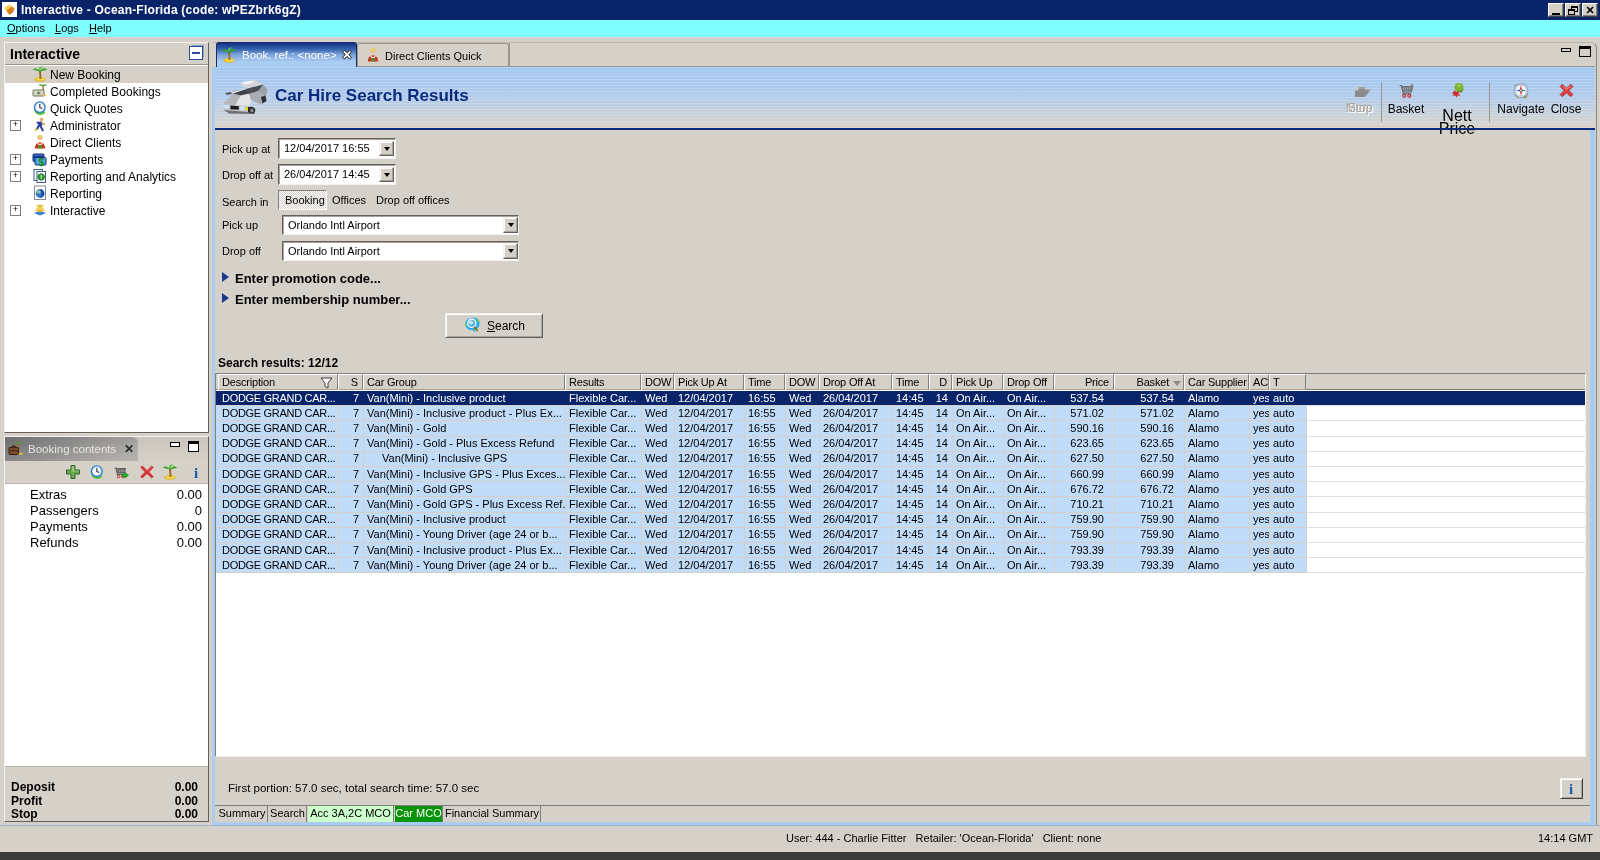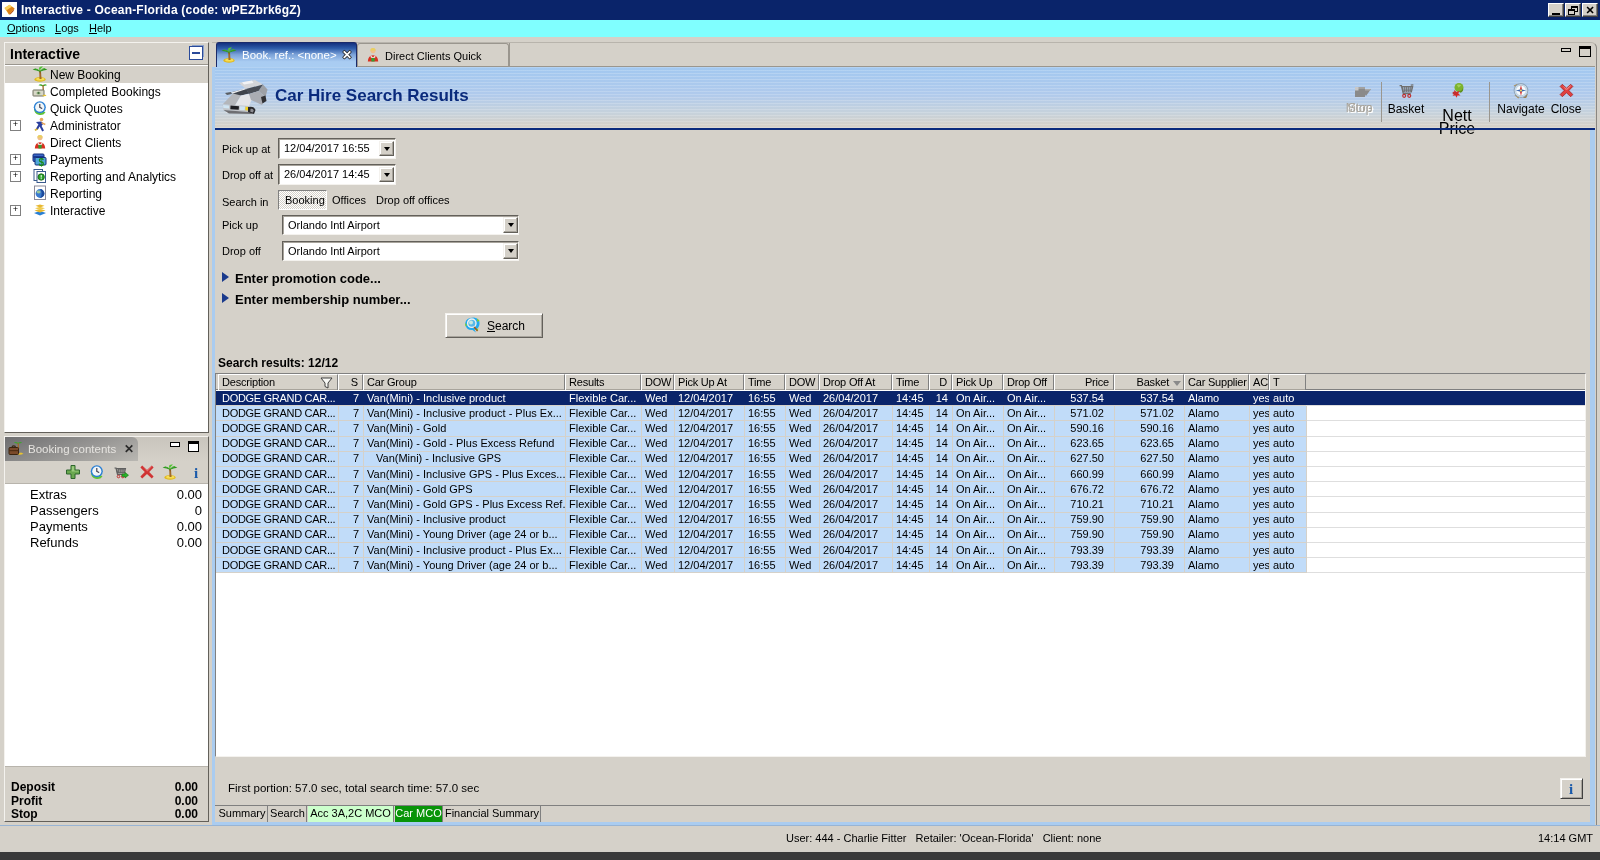--- a/index.html
+++ b/index.html
@@ -425,21 +425,21 @@
 <div class="abs" style="left:952px;top:436.1px;width:51px;height:15.2px;font-size:11px;line-height:15.2px;color:#000;overflow:hidden;white-space:nowrap;padding-left:4px;">On Air...</div>
 <div class="abs" style="left:1003px;top:436.1px;width:51px;height:15.2px;font-size:11px;line-height:15.2px;color:#000;overflow:hidden;white-space:nowrap;padding-left:4px;">On Air...</div>
 <div class="abs" style="left:1054px;top:436.1px;width:60px;height:15.2px;font-size:11px;line-height:15.2px;color:#000;overflow:hidden;white-space:nowrap;padding-right:10px;text-align:right;">623.65</div>
 <div class="abs" style="left:1114px;top:436.1px;width:70px;height:15.2px;font-size:11px;line-height:15.2px;color:#000;overflow:hidden;white-space:nowrap;padding-right:10px;text-align:right;">623.65</div>
 <div class="abs" style="left:1184px;top:436.1px;width:65px;height:15.2px;font-size:11px;line-height:15.2px;color:#000;overflow:hidden;white-space:nowrap;padding-left:4px;">Alamo</div>
 <div class="abs" style="left:1249px;top:436.1px;width:20px;height:15.2px;font-size:11px;line-height:15.2px;color:#000;overflow:hidden;white-space:nowrap;padding-left:4px;">yes</div>
 <div class="abs" style="left:1269px;top:436.1px;width:37px;height:15.2px;font-size:11px;line-height:15.2px;color:#000;overflow:hidden;white-space:nowrap;padding-left:4px;">auto</div>
 <div class="abs" style="left:216px;top:451.3px;width:1090px;height:15.2px;background:#c1dcf9"></div>
 <div class="abs" style="left:218px;top:451.3px;width:120px;height:15.2px;font-size:11px;line-height:15.2px;color:#000;overflow:hidden;white-space:nowrap;letter-spacing:-0.3px;padding-left:4px;">DODGE GRAND CAR...</div>
 <div class="abs" style="left:338px;top:451.3px;width:25px;height:15.2px;font-size:11px;line-height:15.2px;color:#000;overflow:hidden;white-space:nowrap;padding-right:4px;text-align:right;">7</div>
-<div class="abs" style="left:363px;top:451.3px;width:202px;height:15.2px;font-size:11px;line-height:15.2px;color:#000;overflow:hidden;white-space:nowrap;padding-left:13px;">Van(Mini) - Inclusive GPS</div>
+<div class="abs" style="left:363px;top:451.3px;width:202px;height:15.2px;font-size:11px;line-height:15.2px;color:#000;overflow:hidden;white-space:nowrap;padding-left:19px;">Van(Mini) - Inclusive GPS</div>
 <div class="abs" style="left:565px;top:451.3px;width:76px;height:15.2px;font-size:11px;line-height:15.2px;color:#000;overflow:hidden;white-space:nowrap;padding-left:4px;">Flexible Car...</div>
 <div class="abs" style="left:641px;top:451.3px;width:33px;height:15.2px;font-size:11px;line-height:15.2px;color:#000;overflow:hidden;white-space:nowrap;padding-left:4px;">Wed</div>
 <div class="abs" style="left:674px;top:451.3px;width:70px;height:15.2px;font-size:11px;line-height:15.2px;color:#000;overflow:hidden;white-space:nowrap;padding-left:4px;">12/04/2017</div>
 <div class="abs" style="left:744px;top:451.3px;width:41px;height:15.2px;font-size:11px;line-height:15.2px;color:#000;overflow:hidden;white-space:nowrap;padding-left:4px;">16:55</div>
 <div class="abs" style="left:785px;top:451.3px;width:34px;height:15.2px;font-size:11px;line-height:15.2px;color:#000;overflow:hidden;white-space:nowrap;padding-left:4px;">Wed</div>
 <div class="abs" style="left:819px;top:451.3px;width:73px;height:15.2px;font-size:11px;line-height:15.2px;color:#000;overflow:hidden;white-space:nowrap;padding-left:4px;">26/04/2017</div>
 <div class="abs" style="left:892px;top:451.3px;width:37px;height:15.2px;font-size:11px;line-height:15.2px;color:#000;overflow:hidden;white-space:nowrap;padding-left:4px;">14:45</div>
 <div class="abs" style="left:929px;top:451.3px;width:23px;height:15.2px;font-size:11px;line-height:15.2px;color:#000;overflow:hidden;white-space:nowrap;padding-right:4px;text-align:right;">14</div>
 <div class="abs" style="left:952px;top:451.3px;width:51px;height:15.2px;font-size:11px;line-height:15.2px;color:#000;overflow:hidden;white-space:nowrap;padding-left:4px;">On Air...</div>
 <div class="abs" style="left:1003px;top:451.3px;width:51px;height:15.2px;font-size:11px;line-height:15.2px;color:#000;overflow:hidden;white-space:nowrap;padding-left:4px;">On Air...</div>

